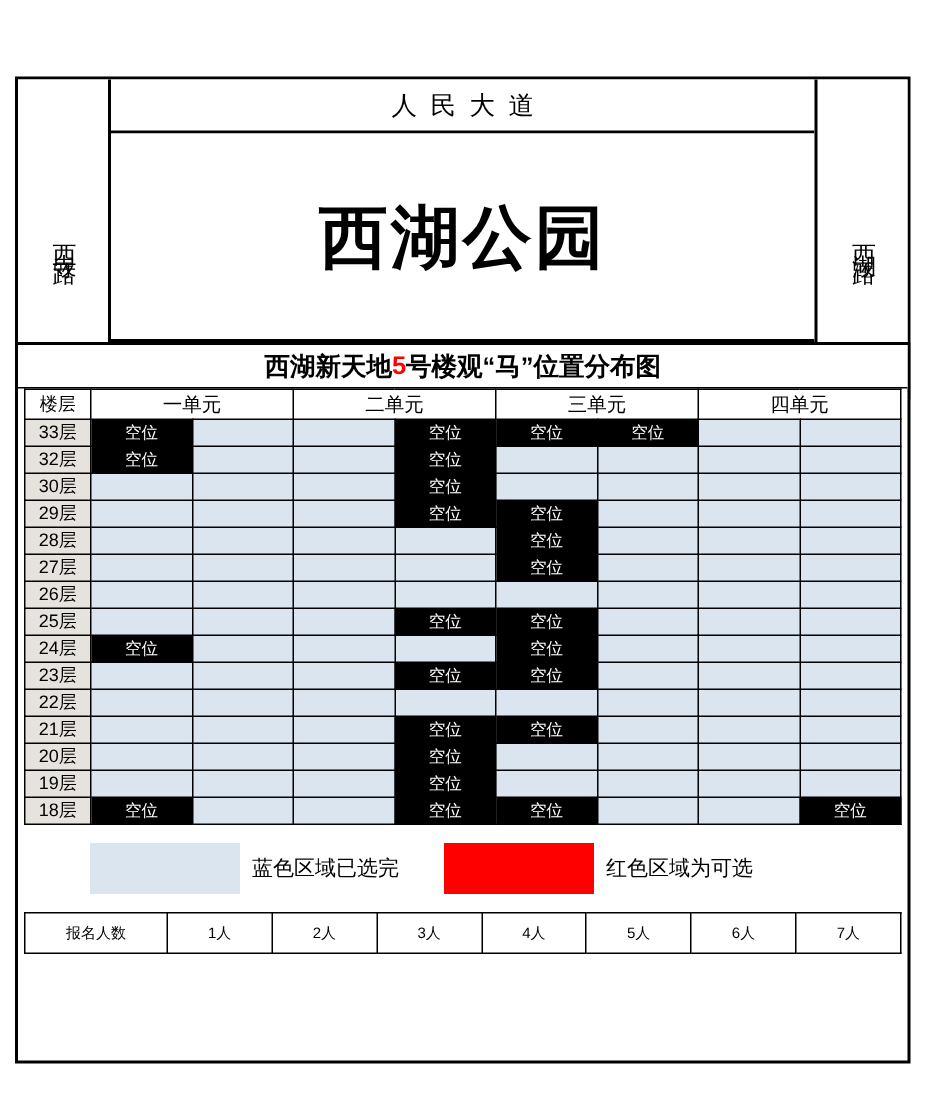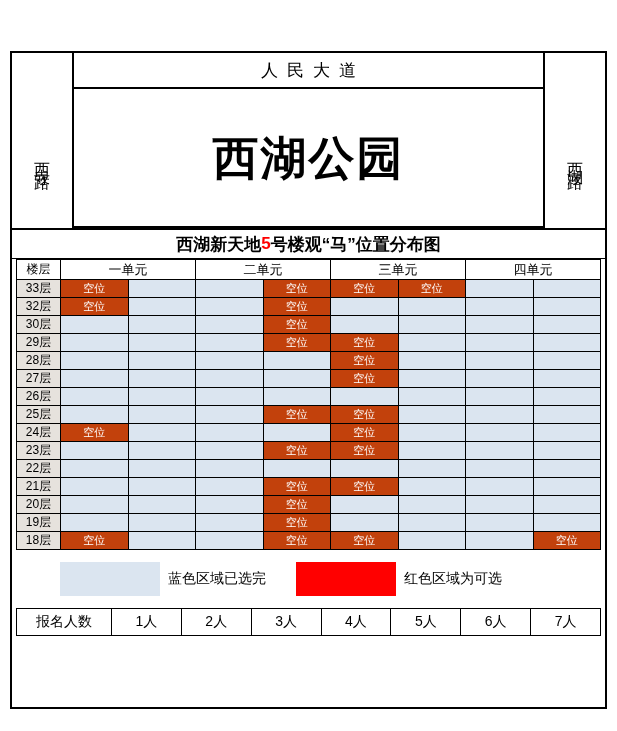--- a/index.html
+++ b/index.html
@@ -163,21 +163,21 @@
     color: #000000;
   }
   .unit-cell {
     height: 17px;
     font-size: 11px;
     text-align: center;
     background: #dbe5f0;
     color: #dbe5f0;
   }
   .unit-cell.avail {
-    background: #c2410c;
+    background: #000000;
     color: #ffffff;
   }
   .unit-cell .cell-label { visibility: hidden; }
   .unit-cell.avail .cell-label { visibility: visible; }
 
   .grid-wrap {
     padding: 0 4px;
     box-sizing: border-box;
   }
 
@@ -213,21 +213,21 @@
   }
   table.signup {
     border-collapse: collapse;
     table-layout: fixed;
     width: 100%;
   }
   table.signup td {
     border: 1px solid #000000;
     height: 26px;
     text-align: center;
-    font-size: 14px;
+    font-size: 10px;
     padding: 0;
   }
   table.signup td.label-cell { width: 94px; }
 
   .cta {
     margin: 4px 4px 0 4px;
     height: 36px;
     background: #ffc000;
     border: 1px solid #000000;
     box-sizing: border-box;

